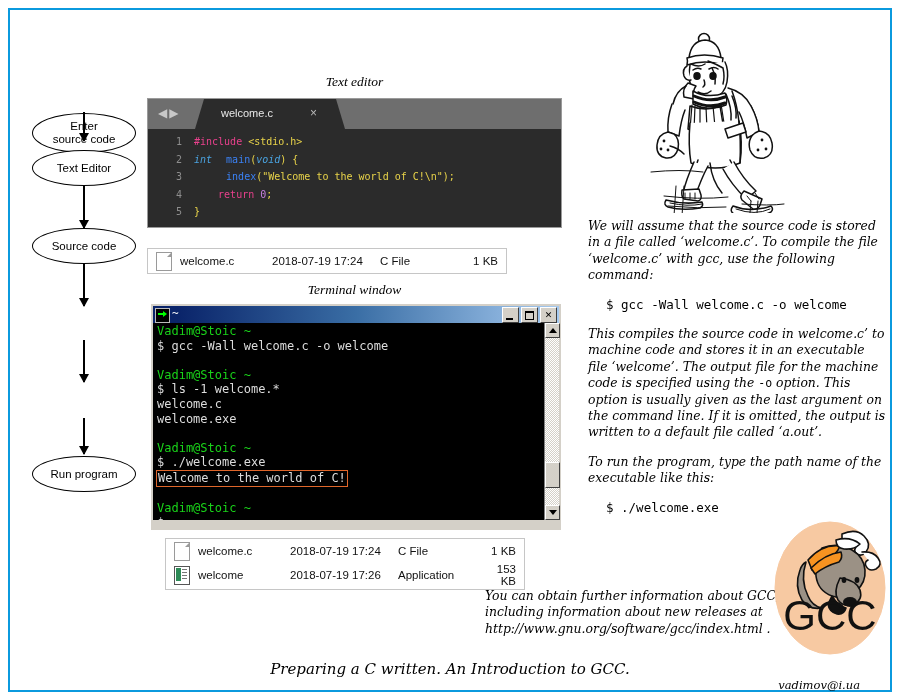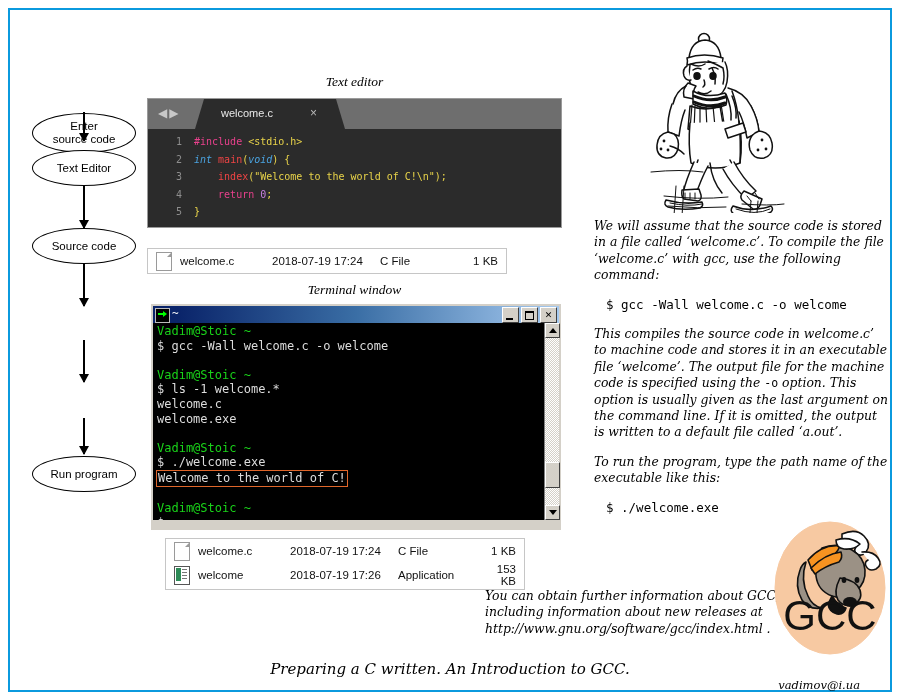--- a/index.html
+++ b/index.html
@@ -69,21 +69,21 @@
     font-size:10px;line-height:17.5px;
   }
   .cline{white-space:pre;color:#d8d8d8;}
   .gut{
     display:inline-block;width:34px;text-align:right;color:#8e8e8e;
     margin-right:12px;
   }
   .c-pre{color:#e8418c;}
   .c-hdr{color:#e9d44a;}
   .c-kw{color:#4aa3e0;font-style:italic;}
-  .c-fn{color:#ef4444;}
+  .c-fn{color:#3b82f6;margin-left:8px;}
   .c-pun{color:#e9d44a;}
   .c-str{color:#e9d44a;}
   .c-ret{color:#e8418c;}
   .c-num{color:#c77fe0;}
 
   
   .filebox{
     position:absolute;border:1px solid #c6c6c6;background:#fff;
     box-sizing:border-box;
   }
@@ -191,21 +191,21 @@
 
   
   #skater{position:absolute;left:636px;top:18px;width:190px;height:185px;}
 
   
   #rtext{
     position:absolute;left:578px;top:208px;width:300px;
     font-family:"DejaVu Serif","Liberation Serif",serif;
     font-style:italic;font-size:12.4px;line-height:16.4px;color:#000;
   }
-  #rtext p{margin:0 0 13px 6px;}
+  #rtext p{margin:0 0 13px 0;}
   .cmd{
     font-family:"DejaVu Sans Mono","Liberation Mono",monospace;
     font-style:normal;font-size:12.5px;margin:0 0 13px 0;padding-left:18px;
     white-space:pre;
   }
   .mono-inline{
     font-family:"DejaVu Sans Mono","Liberation Mono",monospace;
     font-style:normal;font-size:11.5px;
   }
   .url{font-family:"DejaVu Serif","Liberation Serif",serif;font-style:italic;}

